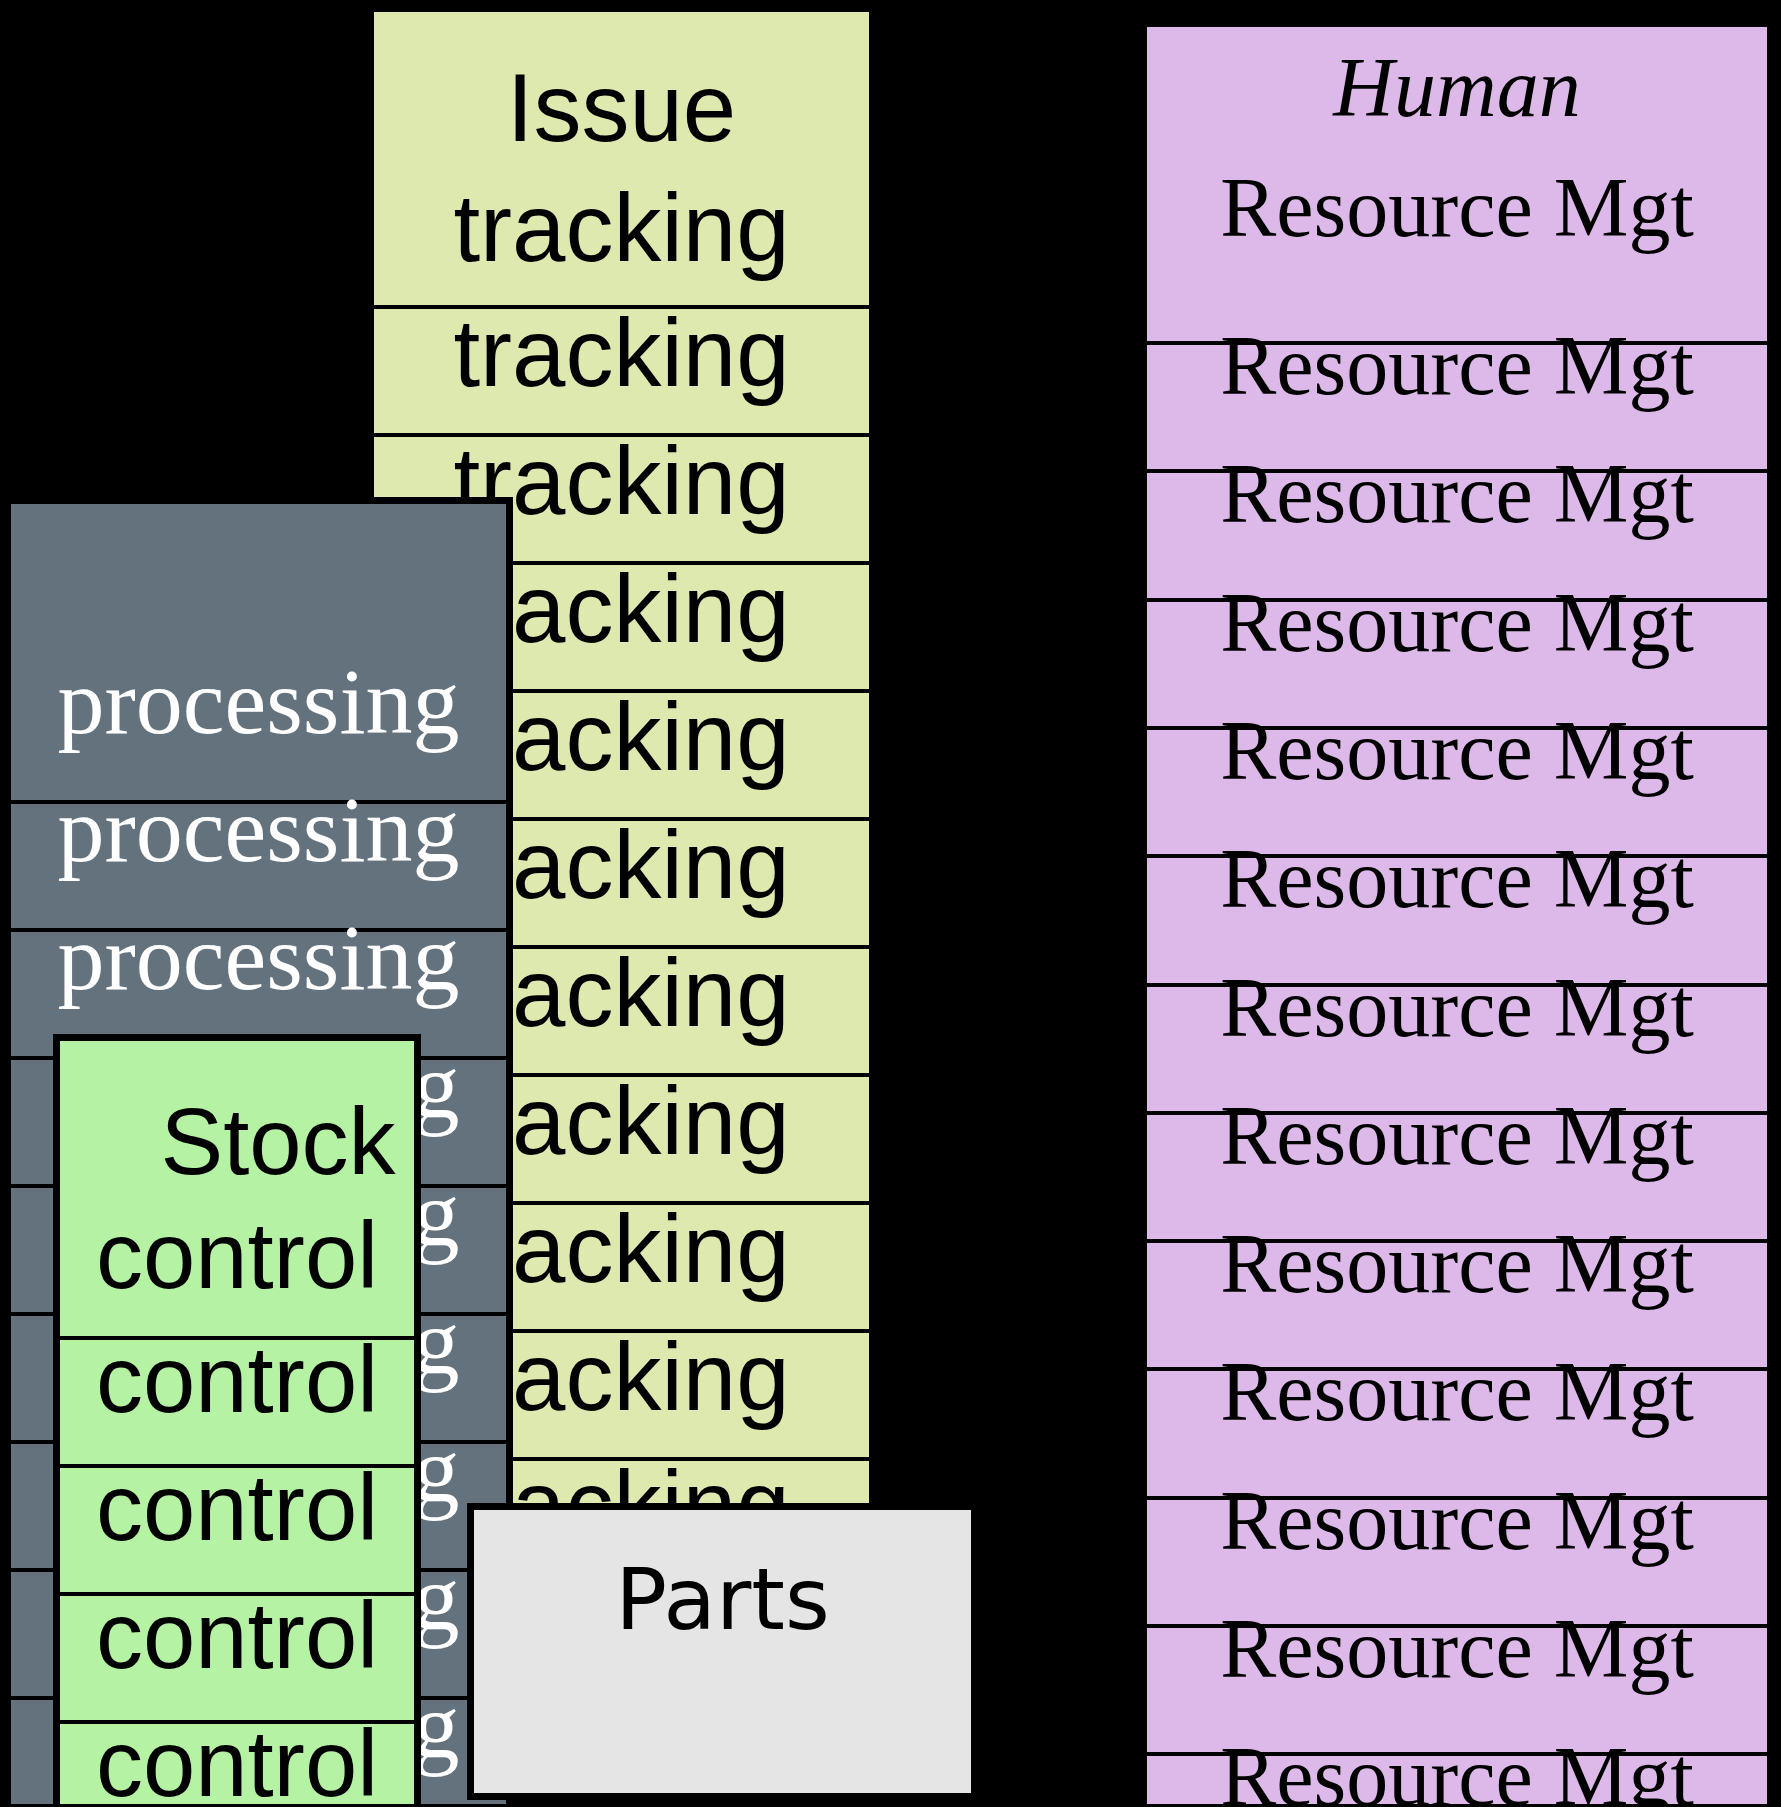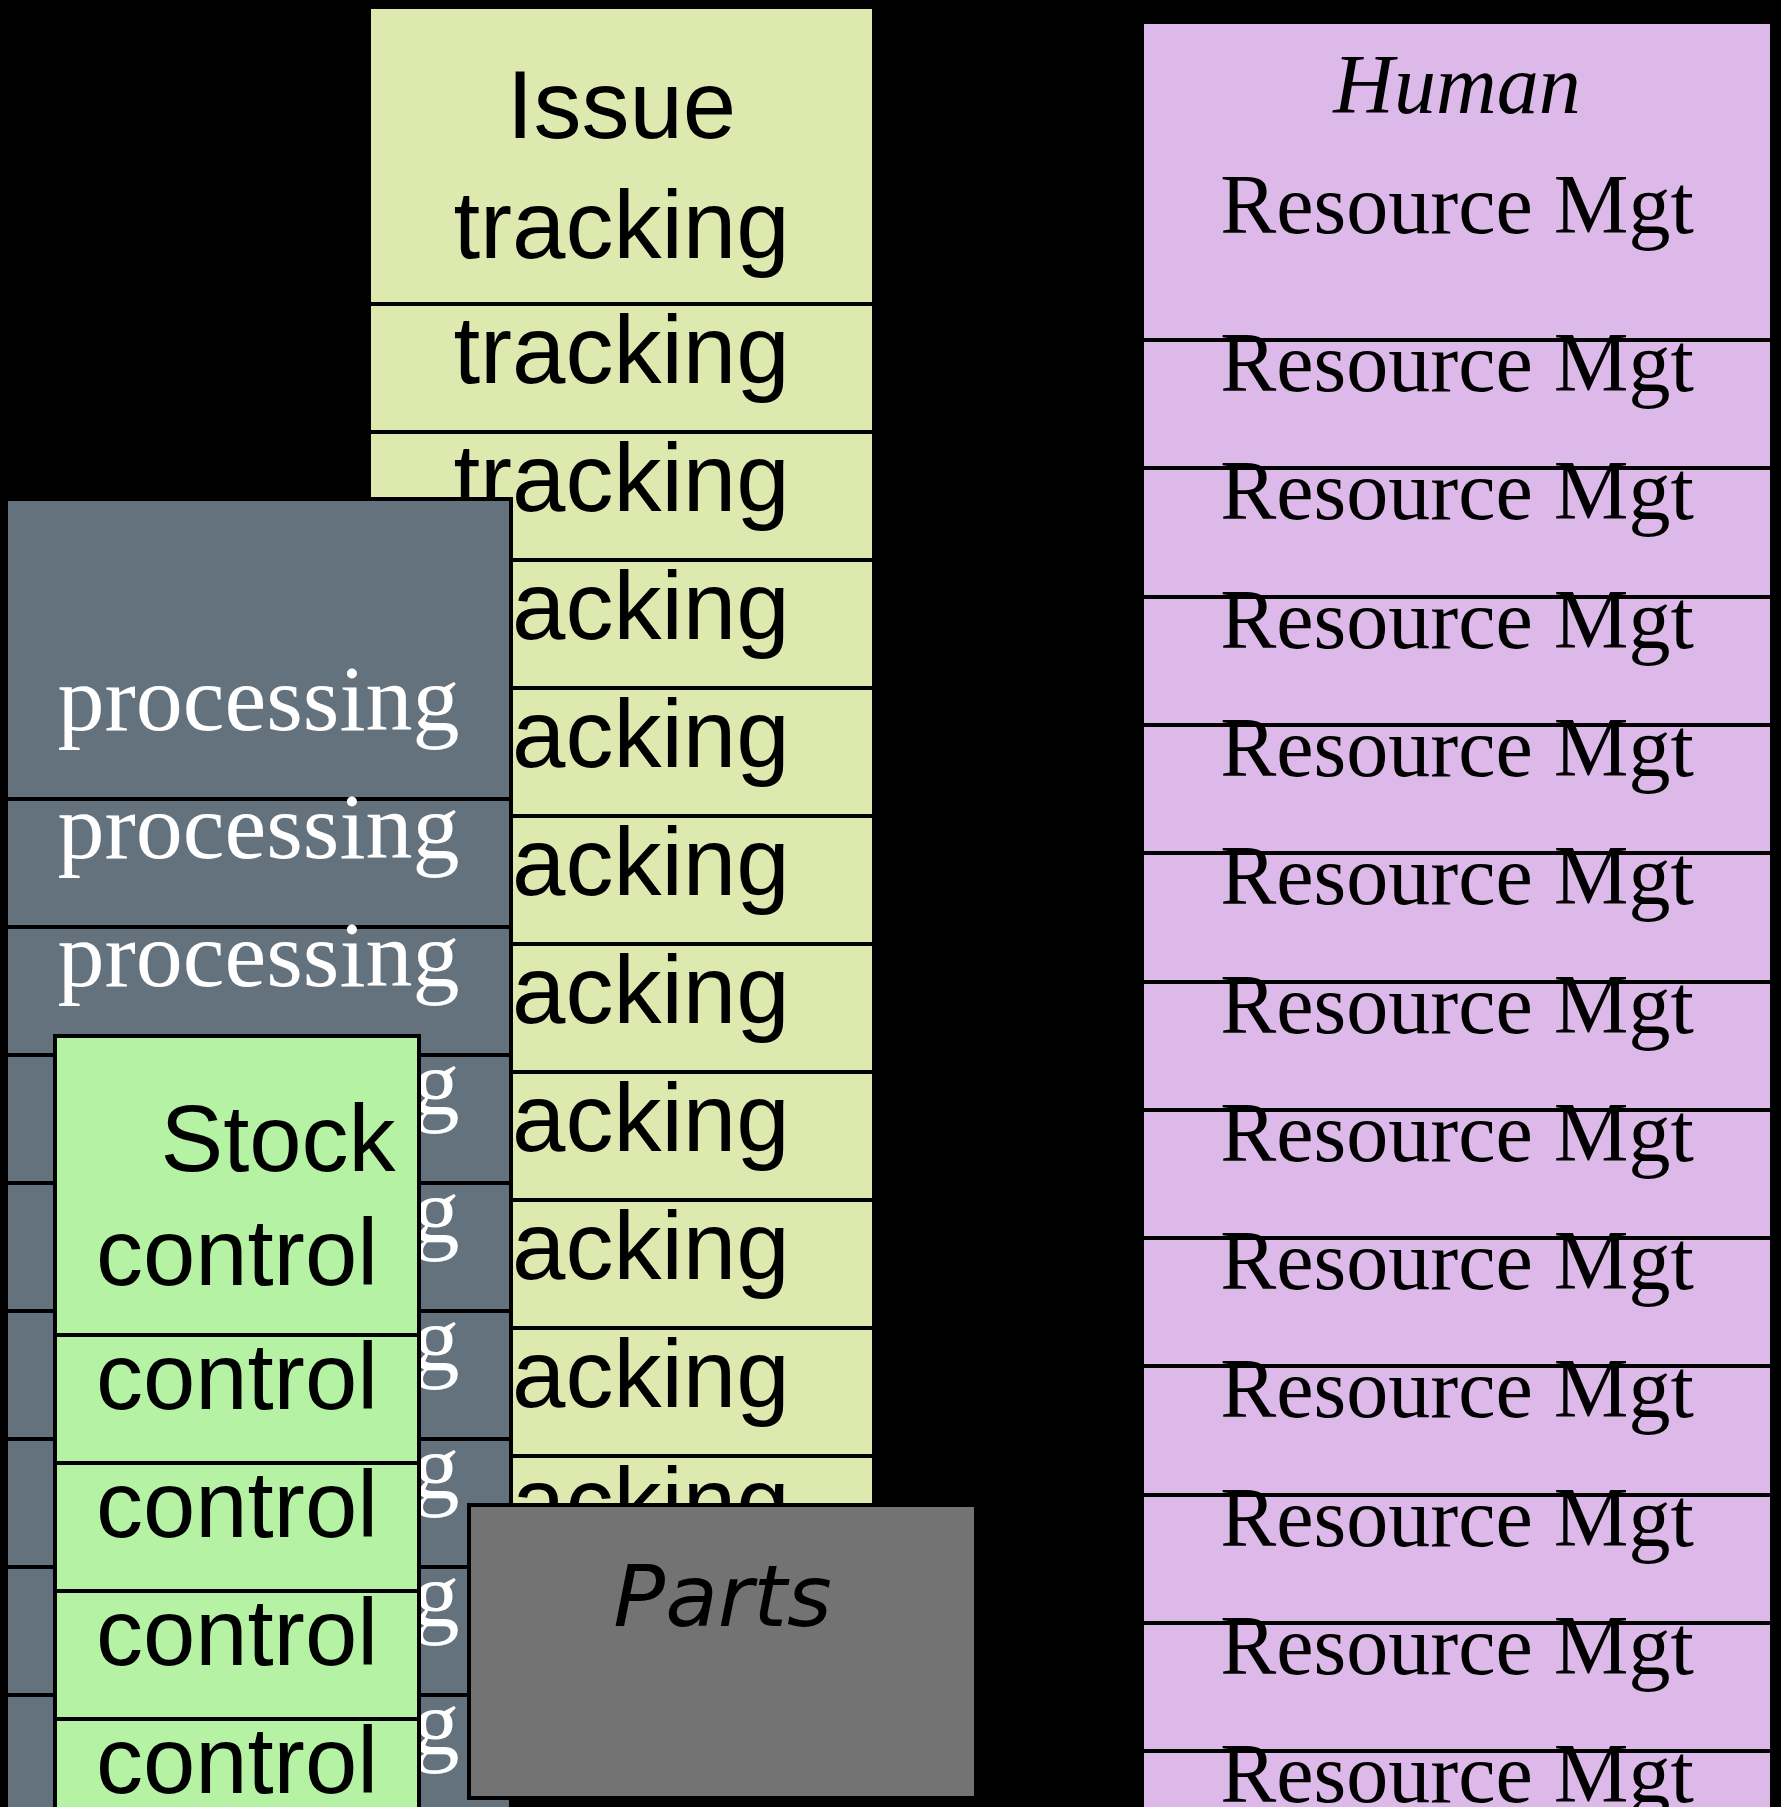--- a/index.html
+++ b/index.html
@@ -11,21 +11,21 @@
     position: relative;
     width: 1781px;
     height: 1807px;
     background: #000000;
     overflow: hidden;
     font-family: "Liberation Sans", sans-serif;
   }
   .stack {
     position: absolute;
     box-sizing: border-box;
-    border: 4px solid #c2410c;
+    border: 7px solid #c2410c;
   }
   .sep {
     position: absolute;
     left: 0;
     width: 100%;
     height: 4px;
     background: #000000;
   }
   .line {
     position: absolute;
@@ -91,21 +91,21 @@
       <div class="sep" style="top: 423px; background: rgb(0, 0, 0);"></div>
       <div class="sep" style="top: 551px; background: rgb(0, 0, 0);"></div>
       <div class="sep" style="top: 679px; background: rgb(0, 0, 0);"></div>
       <div class="line font-sans" style="top: 54px; font-size: 94px; color: rgb(0, 0, 0); padding-left: 41px;">Stock</div>
       <div class="line font-sans" style="top: 168px; font-size: 94px; color: rgb(0, 0, 0);">control</div>
       <div class="line font-sans" style="top: 292px; font-size: 94px; color: rgb(0, 0, 0);">control</div>
       <div class="line font-sans" style="top: 420px; font-size: 94px; color: rgb(0, 0, 0);">control</div>
       <div class="line font-sans" style="top: 548px; font-size: 94px; color: rgb(0, 0, 0);">control</div>
       <div class="line font-sans" style="top: 676px; font-size: 94px; color: rgb(0, 0, 0);">control</div>
     </div>
-    <div class="stack" style="left: 467px; top: 1503px; width: 511px; height: 297px; background: #737373; border-color: rgb(0, 0, 0); font-style: italic;">
+    <div class="stack" style="left: 467px; top: 1503px; width: 511px; height: 297px; background: #e5e5e5; border-color: rgb(0, 0, 0);">
       <div class="line font-comic" style="top: 46px; font-size: 86px; color: rgb(0, 0, 0);">Parts</div>
     </div>
     <div class="stack" style="left: 1140px; top: 20px; width: 634px; height: 1791px; background: rgb(220, 185, 232); border-color: rgb(0, 0, 0);">
       <div class="sep" style="top: 314px; background: rgb(0, 0, 0);"></div>
       <div class="sep" style="top: 442px; background: rgb(0, 0, 0);"></div>
       <div class="sep" style="top: 571px; background: rgb(0, 0, 0);"></div>
       <div class="sep" style="top: 699px; background: rgb(0, 0, 0);"></div>
       <div class="sep" style="top: 827px; background: rgb(0, 0, 0);"></div>
       <div class="sep" style="top: 956px; background: rgb(0, 0, 0);"></div>
       <div class="sep" style="top: 1084px; background: rgb(0, 0, 0);"></div>

